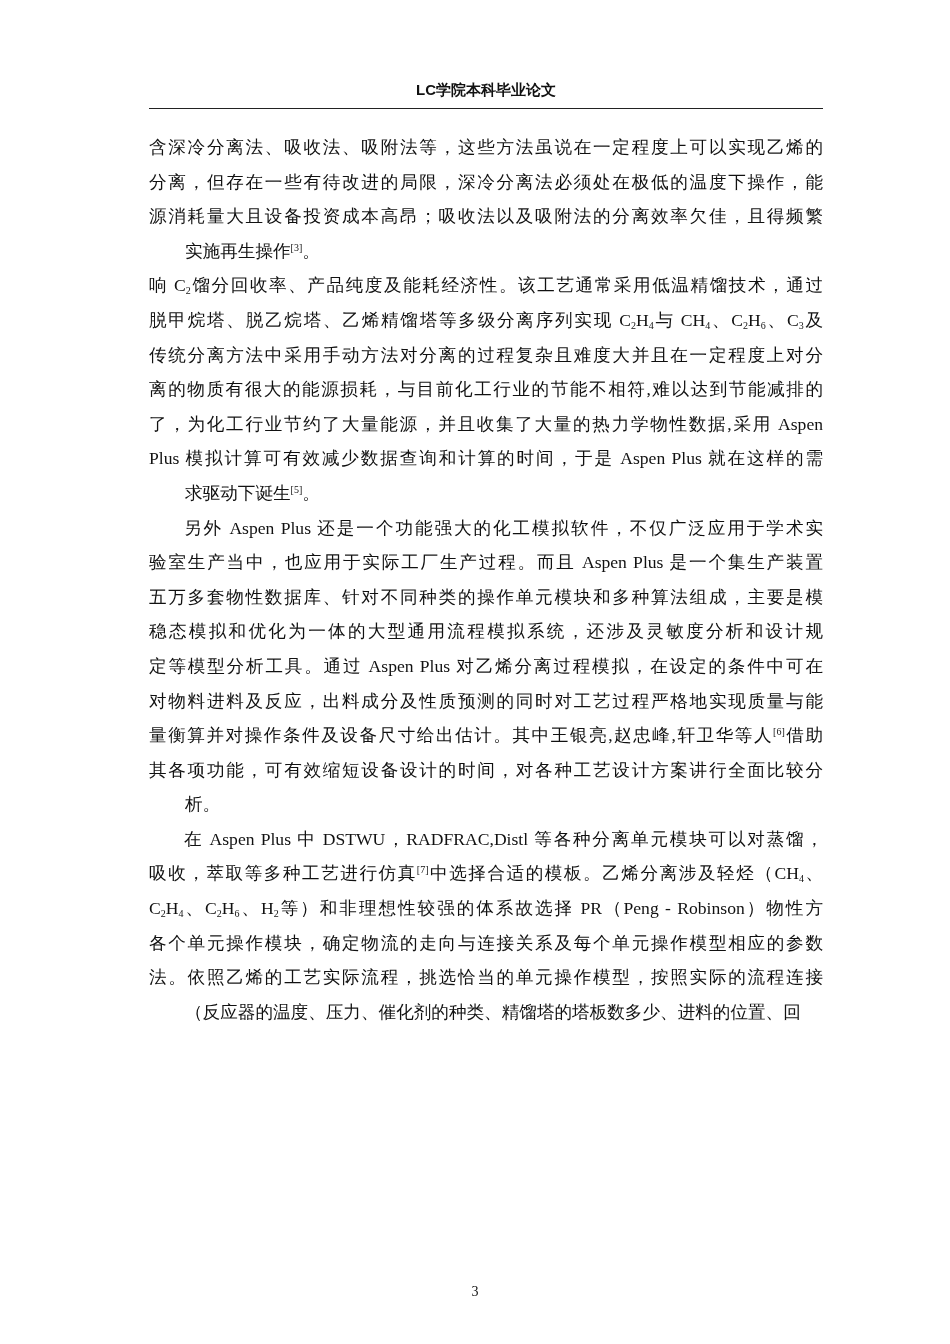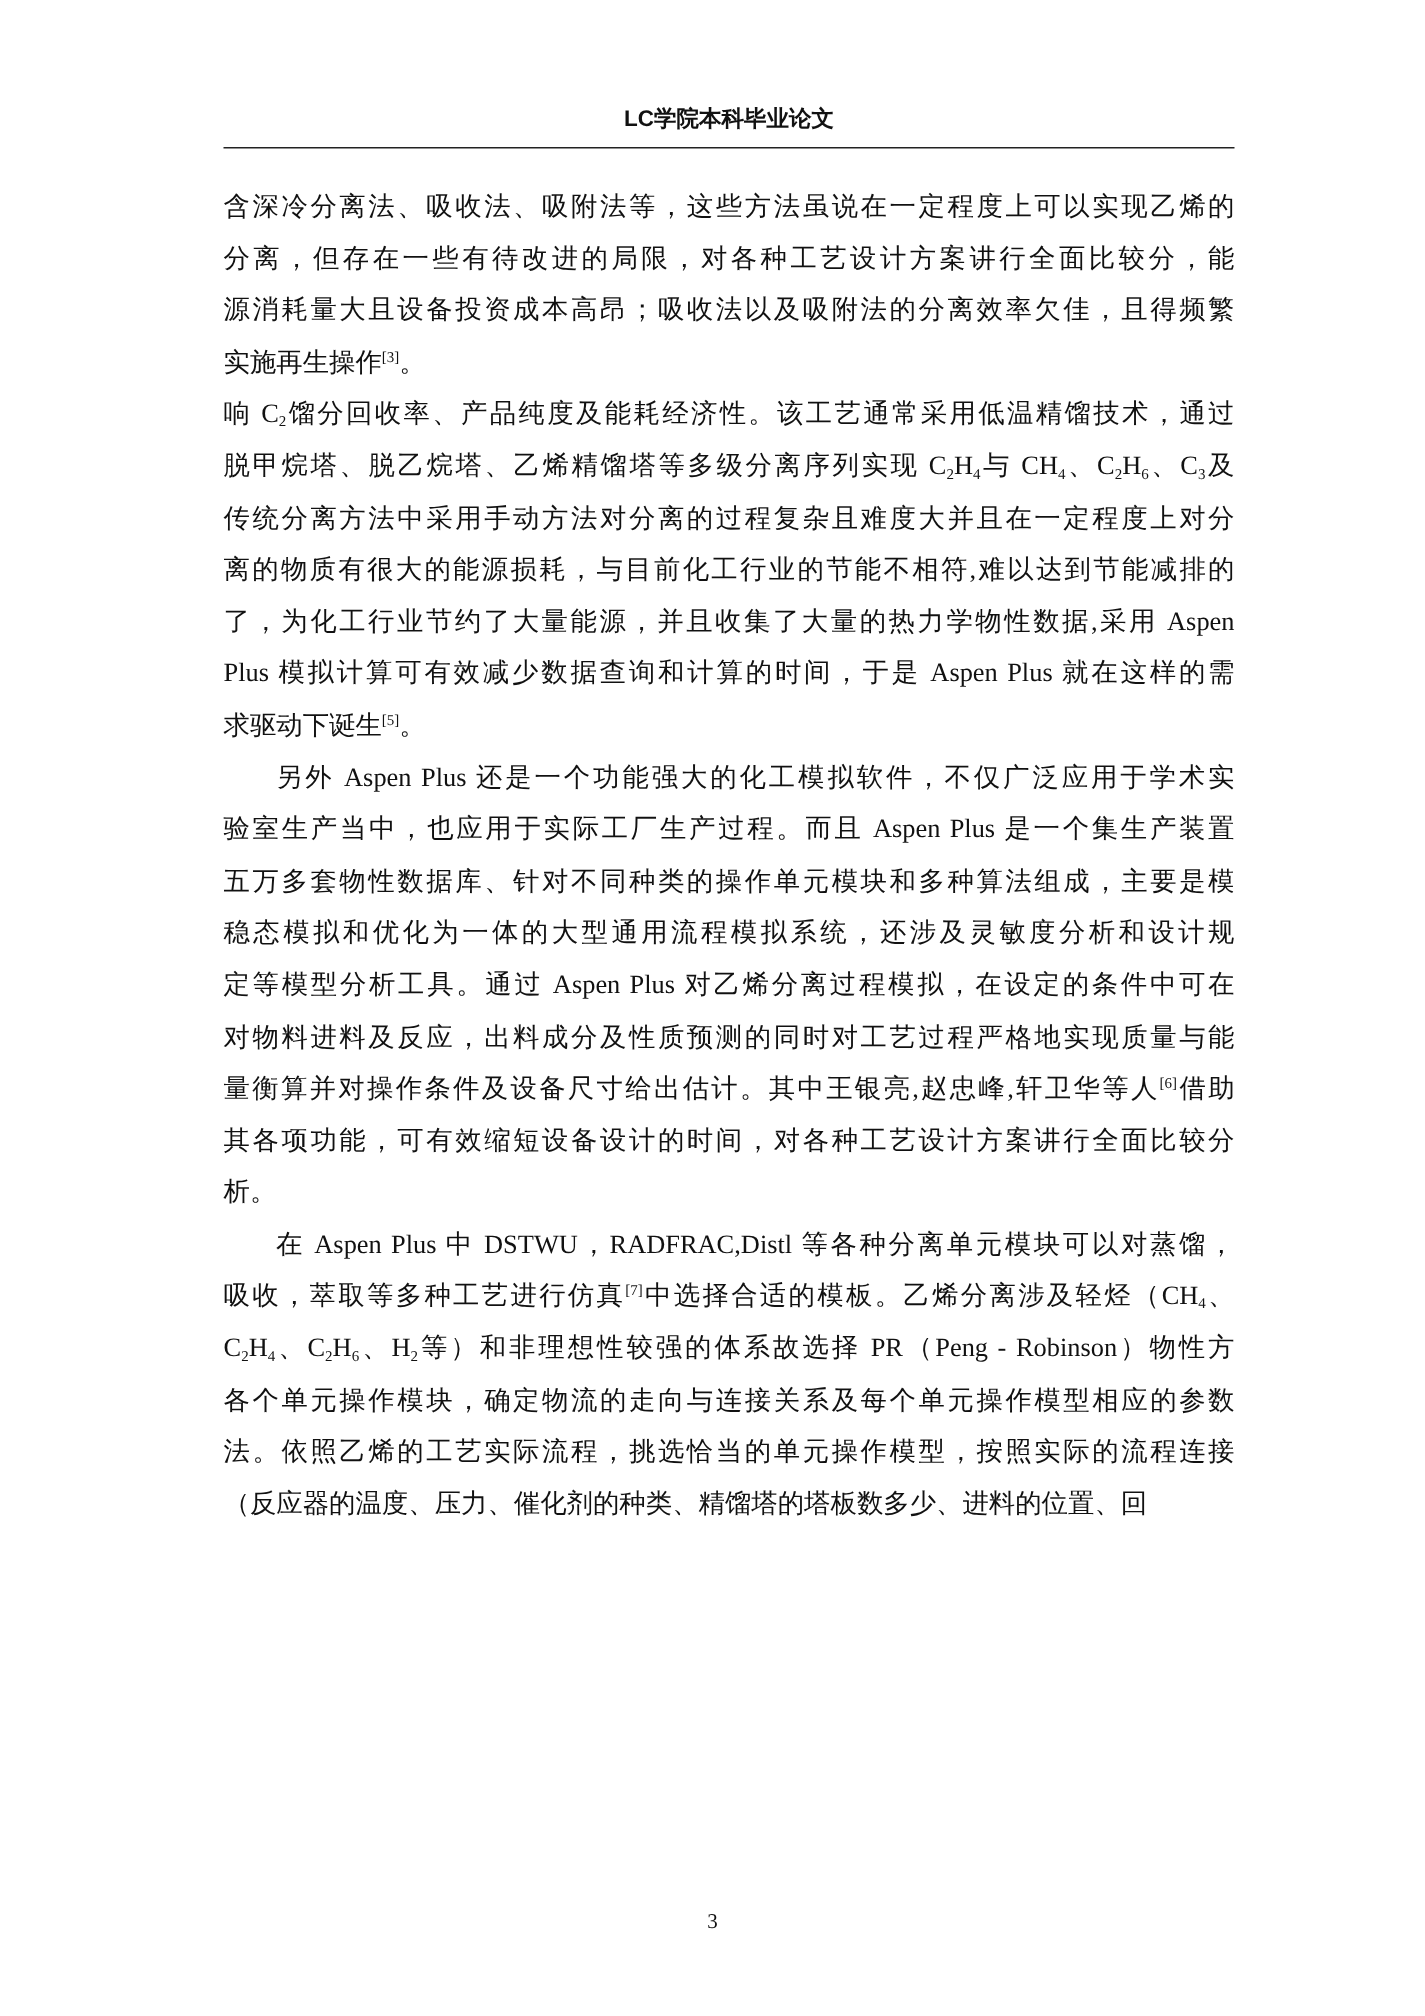--- a/index.html
+++ b/index.html
@@ -1,52 +1,52 @@
 <!DOCTYPE html>
 <html><head>
 <meta charset="utf-8">
 <style>
   html, body { margin: 0; padding: 0; background: #ffffff; }
   body { width: 950px; height: 1344px; position: relative; overflow: hidden; }
-  .page { position: absolute; left: 0; top: 6px; width: 950px; height: 1096px; background: #fff; }
+  .page { position: absolute; left: 0; top: 16px; width: 950px; height: 1096px; background: #fff; }
   .header {
     position: absolute; left: 149px; top: 64px; width: 674px; height: 29px;
     text-align: center; font-family: "Liberation Sans", "DejaVu Sans", sans-serif;
     font-weight: bold; font-size: 15px; color: #111; line-height: 20px;
   }
   .header-rule {
     position: absolute; left: 149px; top: 92px; width: 674px; height: 0;
     border-top: 1.5px solid #222;
   }
   .body {
     position: absolute; left: 149px; top: 114px; width: 674px;
     font-family: "Liberation Serif", "DejaVu Serif", serif;
     font-size: 17.6px; color: #111; line-height: 34.6px;
   }
   .line { display: block; white-space: nowrap; text-align: justify; text-align-last: justify; height: 34.6px; }
-  .line.last { text-align-last: left; }
+  .line.last { text-align-last: left; margin-left: 36px; }
   .indent { padding-left: 35px; }
   sup { font-size: 10px; line-height: 0; vertical-align: 6px; }
   sub { font-size: 10px; line-height: 0; vertical-align: -3px; }
   .page-number {
     position: absolute; left: 0; width: 950px; top: 1268px; text-align: center;
     font-family: "Liberation Serif", "DejaVu Serif", serif; font-size: 14px; color: #111;
   }
 </style>
 </head>
 <body>
 
 <div class="page">
   <div class="header">LC学院本科毕业论文</div>
   <div class="header-rule"></div>
 
   <div class="body" id="body">
       <div>
         <span class="line">含深冷分离法、吸收法、吸附法等，这些方法虽说在一定程度上可以实现乙烯的</span>
-        <span class="line">分离，但存在一些有待改进的局限，对各种工艺设计方案讲行全面比较分，能</span>
+        <span class="line">分离，但存在一些有待改进的局限，深冷分离法必须处在极低的温度下操作，能</span>
         <span class="line">源消耗量大且设备投资成本高昂；吸收法以及吸附法的分离效率欠佳，且得频繁</span>
         <span class="line last">实施再生操作<sup>[3]</sup>。</span>
       </div>
       <div>
         <span class="line">响 C<sub>2</sub>馏分回收率、产品纯度及能耗经济性。该工艺通常采用低温精馏技术，通过</span>
         <span class="line">脱甲烷塔、脱乙烷塔、乙烯精馏塔等多级分离序列实现 C<sub>2</sub>H<sub>4</sub>与 CH<sub>4</sub>、C<sub>2</sub>H<sub>6</sub>、C<sub>3</sub>及</span>
         <span class="line">传统分离方法中采用手动方法对分离的过程复杂且难度大并且在一定程度上对分</span>
         <span class="line">离的物质有很大的能源损耗，与目前化工行业的节能不相符,难以达到节能减排的</span>
         <span class="line">了，为化工行业节约了大量能源，并且收集了大量的热力学物性数据,采用 Aspen</span>
         <span class="line">Plus 模拟计算可有效减少数据查询和计算的时间，于是 Aspen Plus 就在这样的需</span>

